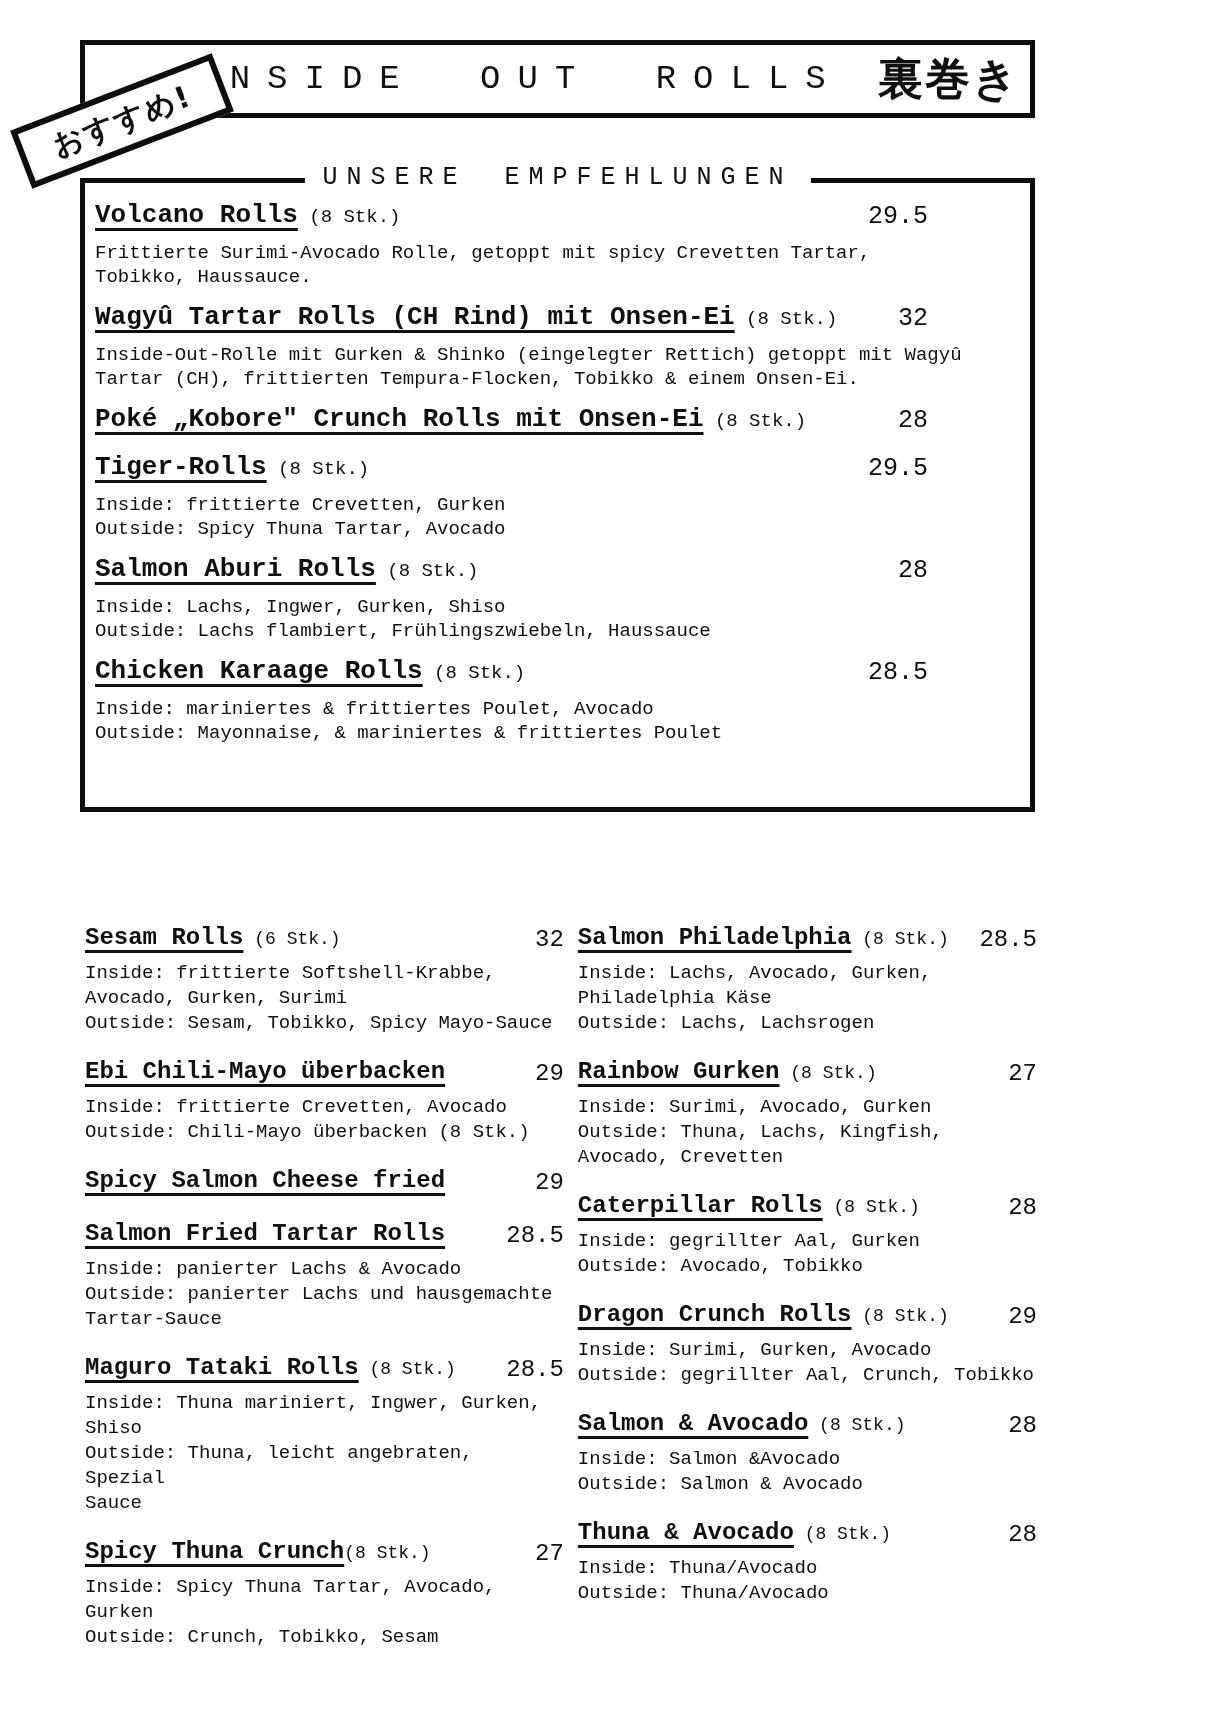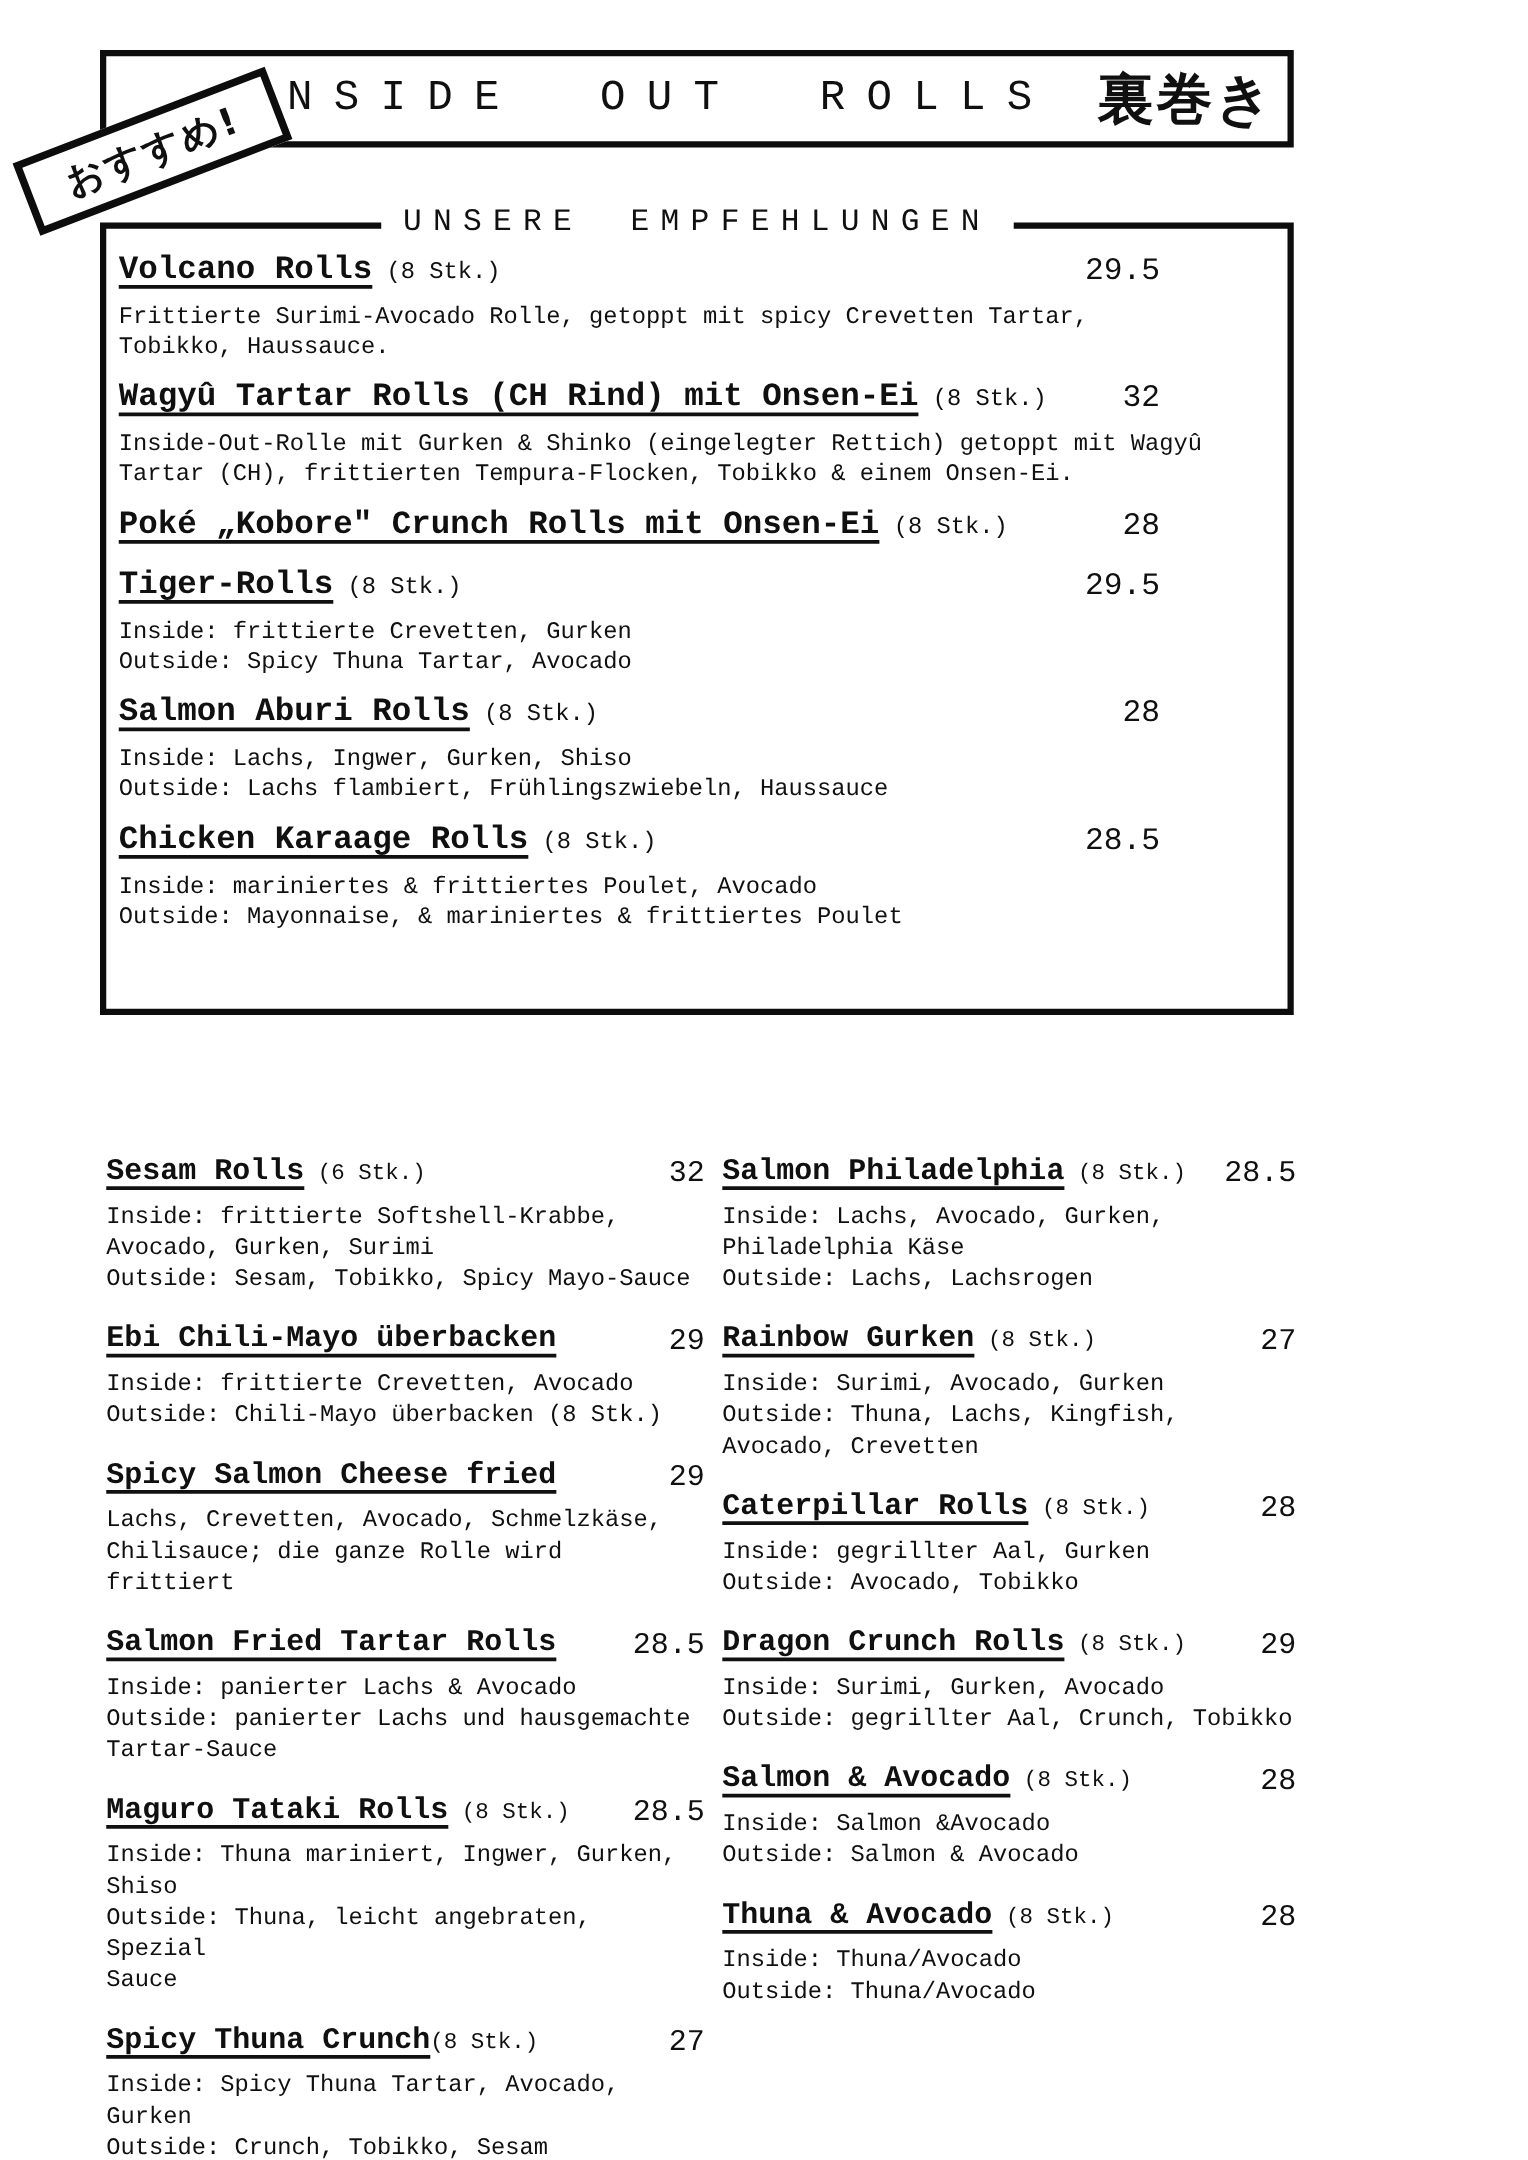--- a/index.html
+++ b/index.html
@@ -122,22 +122,20 @@
 Avocado, Gurken, Surimi
 Outside: Sesam, Tobikko, Spicy Mayo-Sauce</div>
       </div>
       <div class="item">
         <div class="head"><span class="name">Ebi Chili-Mayo überbacken</span><span class="qty"></span><span class="price">29</span></div>
         <div class="desc">Inside: frittierte Crevetten, Avocado
 Outside: Chili-Mayo überbacken (8 Stk.)</div>
       </div>
       <div class="item">
         <div class="head"><span class="name">Spicy Salmon Cheese fried</span><span class="qty"></span><span class="price">29</span></div>
-        <div class="desc">Lachs, Crevetten, Avocado, Schmelzkäse,
-Chilisauce; die ganze Rolle wird frittiert</div>
       </div>
       <div class="item">
         <div class="head"><span class="name">Salmon Fried Tartar Rolls</span><span class="qty"></span><span class="price">28.5</span></div>
         <div class="desc">Inside: panierter Lachs &amp; Avocado
 Outside: panierter Lachs und hausgemachte
 Tartar-Sauce</div>
       </div>
       <div class="item">
         <div class="head"><span class="name">Maguro Tataki Rolls</span><span class="qty"> (8 Stk.)</span><span class="price">28.5</span></div>
         <div class="desc">Inside: Thuna mariniert, Ingwer, Gurken,

